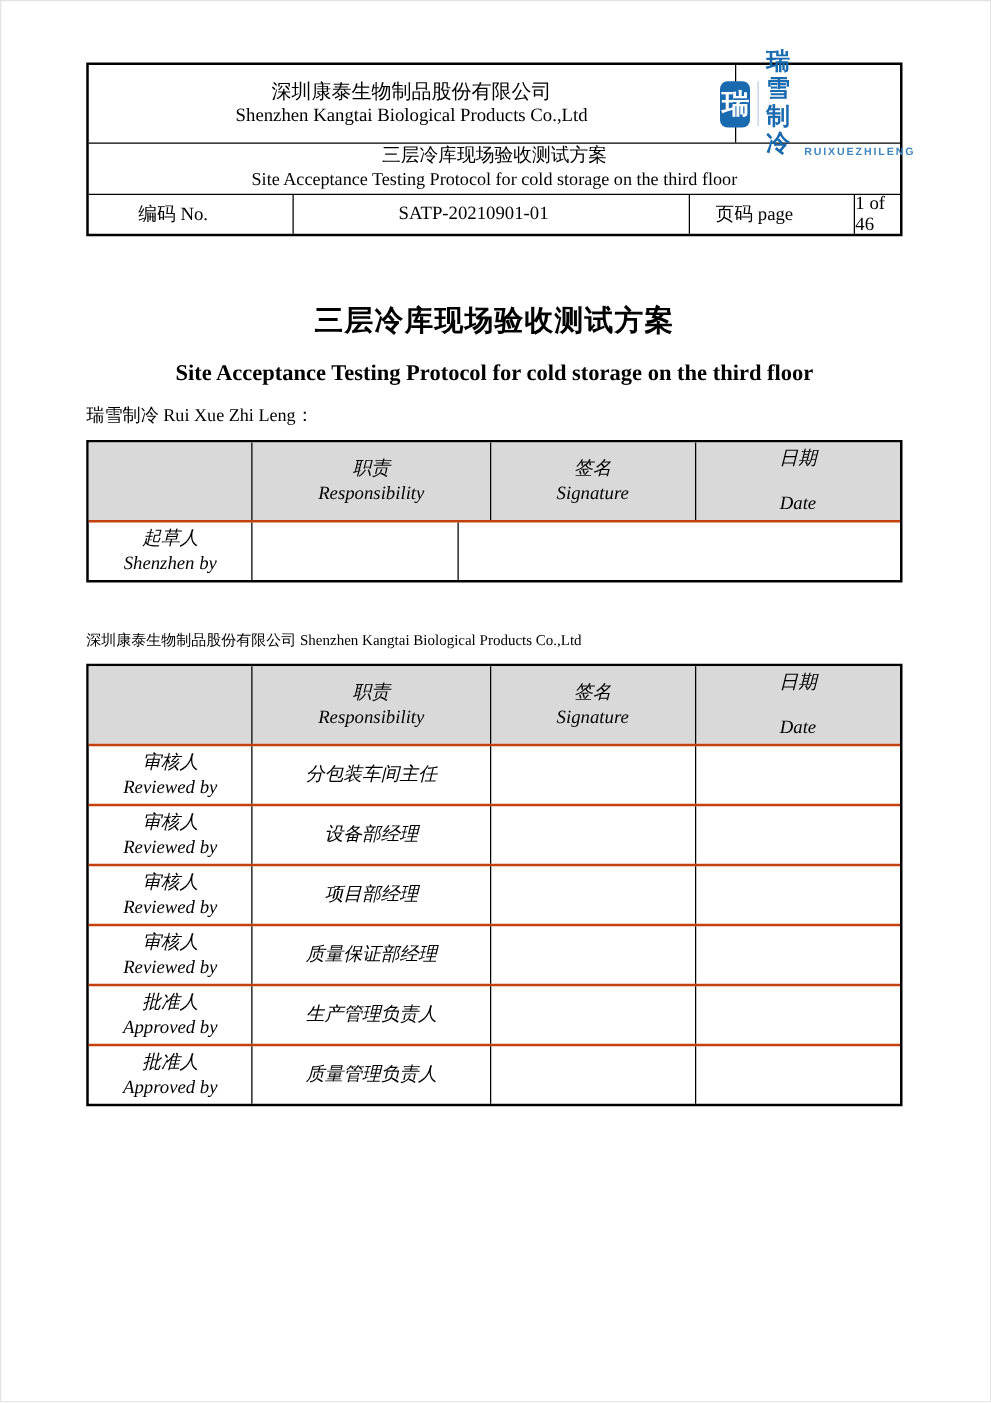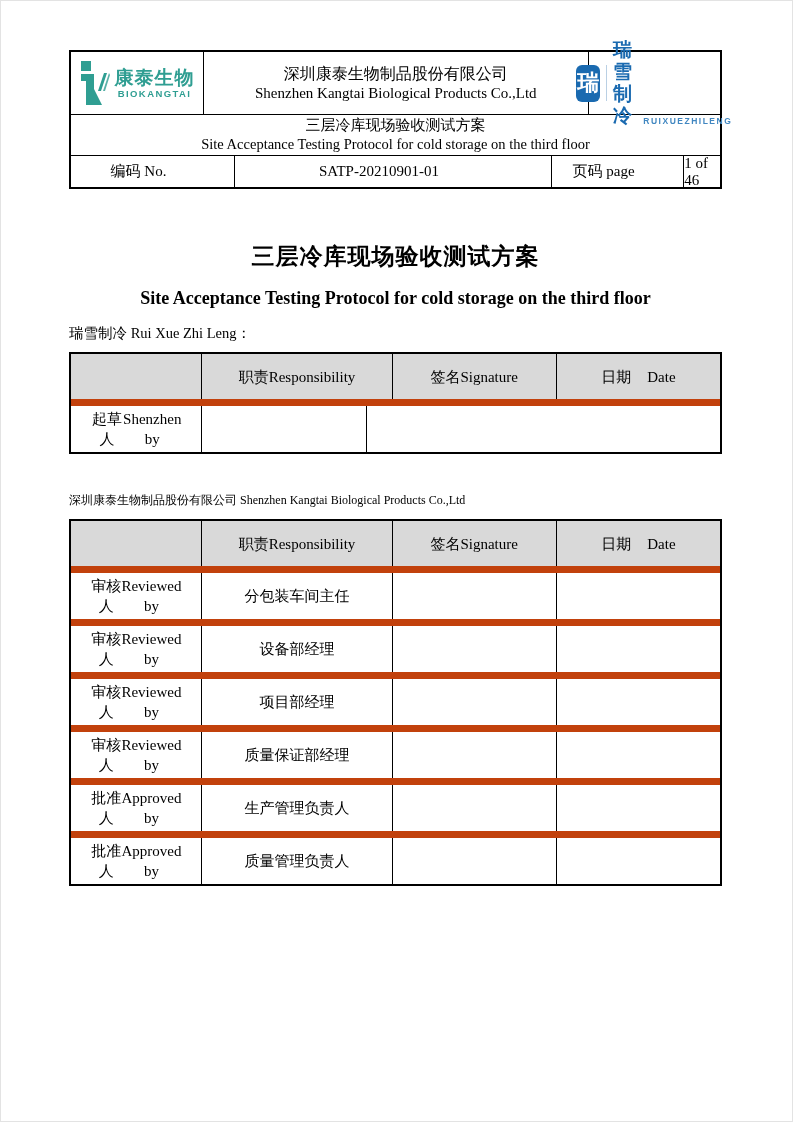--- a/index.html
+++ b/index.html
@@ -51,51 +51,36 @@
 
   
   .main-title-cn { margin-top: 53px; text-align: center; font-size: 23px; font-weight: bold; letter-spacing: 1px; line-height: 30px; }
   .main-title-en { margin-top: 14px; text-align: center; font-size: 18px; font-weight: bold; line-height: 24px; }
   .section-label { margin-top: 13px; font-size: 14.5px; line-height: 20px; }
   .section-label2 { margin-top: 36px; font-size: 12px; line-height: 20px; }
 
   
   .sig { border: 2px solid #000; margin-top: 9px; }
   .sig-row { display: flex; min-height: 45px; }
-  .sig-row + .sig-row { border-top: 7px solid #c2410c; justify-content: center; }
+  .sig-row + .sig-row { border-top: 2px solid #c2410c; justify-content: center; }
   .sig-head { background: #d9d9d9; }
-  .sig-cell { display: flex; flex-direction: row; align-items: center; justify-content: center; text-align: center; padding: 3px 20px; }
+  .sig-cell { display: flex; flex-direction: column; align-items: center; justify-content: center; text-align: center; padding: 3px 20px; font-style: italic; }
   .sig-cell + .sig-cell { border-left: 1px solid #000; }
   .sc1 { width: 20.1%; } .sc2 { width: 29.3%; } .sc3 { width: 25.3%; } .sc4 { flex: 1; gap: 16px; }
   .cn { font-size: 15px; line-height: 20px; }
   .en { font-size: 15px; line-height: 20px; }
 </style>
 </head>
 <body>
 
 <div class="page">
   <div class="content">
 
     <div class="hdr">
       <div class="hdr-row1">
-        <div class="hdr-r1c1">
-          <div class="kt-logo">
-            <svg width="30" height="44" viewBox="0 0 30 44">
-              <rect x="1" y="0" width="10" height="10" fill="#2f9e92"></rect>
-              <path d="M14 13 H1 V20 H6 V44 H14 V20 Z" fill="#2f9e92"></path>
-              <polygon points="14,28 22,44 14,44" fill="#2f9e92"></polygon>
-              <path d="M24 12 L18 30 L21 30 L27 12 Z" fill="#2f9e92"></path>
-              <path d="M29 12 L23 30 L25 30 L30 14 Z" fill="#2f9e92" opacity="0.8"></path>
-            </svg>
-            <div class="kt-text">
-              <span class="kt-cn">康泰生物</span>
-              <span class="kt-en">BIOKANGTAI</span>
-            </div>
-          </div>
-        </div>
         <div class="hdr-r1c2">
           <div class="company-cn">深圳康泰生物制品股份有限公司</div>
           <div class="company-en">Shenzhen Kangtai Biological Products Co.,Ltd</div>
         </div>
         <div class="hdr-r1c3">
           <div class="rx-logo">
             <div class="rx-icon">瑞</div>
             <div class="rx-sep"></div>
             <div class="rx-text">
               <span class="rx-cn">瑞雪制冷</span>

